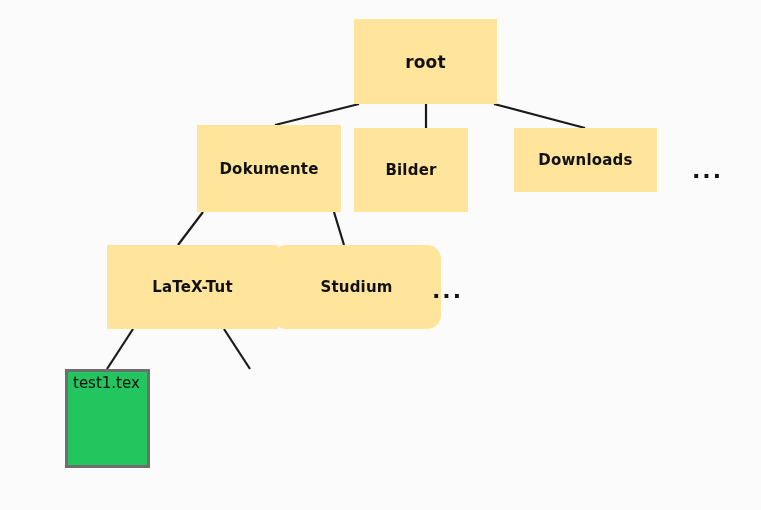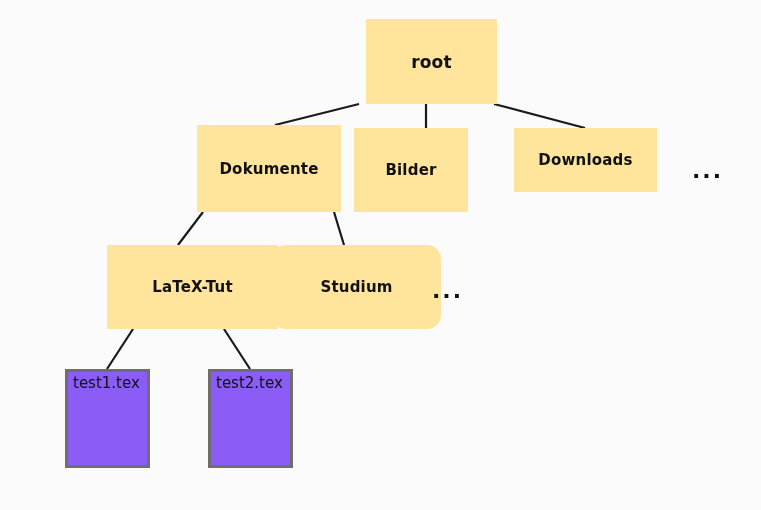--- a/index.html
+++ b/index.html
@@ -41,21 +41,21 @@
     font-weight: bold;
     font-size: 15px;
     letter-spacing: 0.2px;
   }
   .node.root-node {
     font-size: 17px;
   }
   .file-node {
     position: absolute;
     box-sizing: border-box;
-    background: #8b5cf6;
+    background: #22c55e;
     border: 3px solid #6e6e6e;
     display: flex;
     align-items: flex-start;
     justify-content: flex-start;
   }
   .file-label {
     font-size: 15px;
     font-weight: normal;
     color: #111111;
     padding: 4px 0 0 5px;
@@ -86,21 +86,21 @@
 
     <line x1="203" y1="212" x2="178" y2="245" stroke="#1a1a1a" stroke-width="2.2"></line>
 
     <line x1="334" y1="212" x2="344" y2="245" stroke="#1a1a1a" stroke-width="2.2"></line>
 
     <line x1="133" y1="329" x2="107" y2="369" stroke="#1a1a1a" stroke-width="2.2"></line>
 
     <line x1="224" y1="329" x2="250" y2="369" stroke="#1a1a1a" stroke-width="2.2"></line>
   </svg>
 
-  <div class="node root-node" style="left:366px; top:19px; width:131px; height:85px;align-items:center;">
+  <div class="node root-node" style="left:354px; top:19px; width:143px; height:85px;align-items:center;">
     <span>root</span>
   </div>
 
   <div class="node" style="left:197px; top:125px; width:144px; height:87px;">
     <span>Dokumente</span>
   </div>
 
   <div class="node" style="left:354px; top:128px; width:114px; height:84px;">
     <span>Bilder</span>
   </div>
@@ -118,17 +118,14 @@
   <div class="node" style="left:272px; top:245px; width:169px; height:84px;border-radius:14px;">
     <span>Studium</span>
   </div>
 
   <div class="ellipsis" style="left:432px; top:280px;">...</div>
 
   <div class="file-node" style="left:65px; top:369px; width:85px; height:99px;">
     <span class="file-label">test1.tex</span>
   </div>
 
-  <div class="file-node" style="left:208px; top:369px; width:85px; height:99px;">
-    <span class="file-label">test2.tex</span>
-  </div>
 
 </div>
 
 </body></html>

